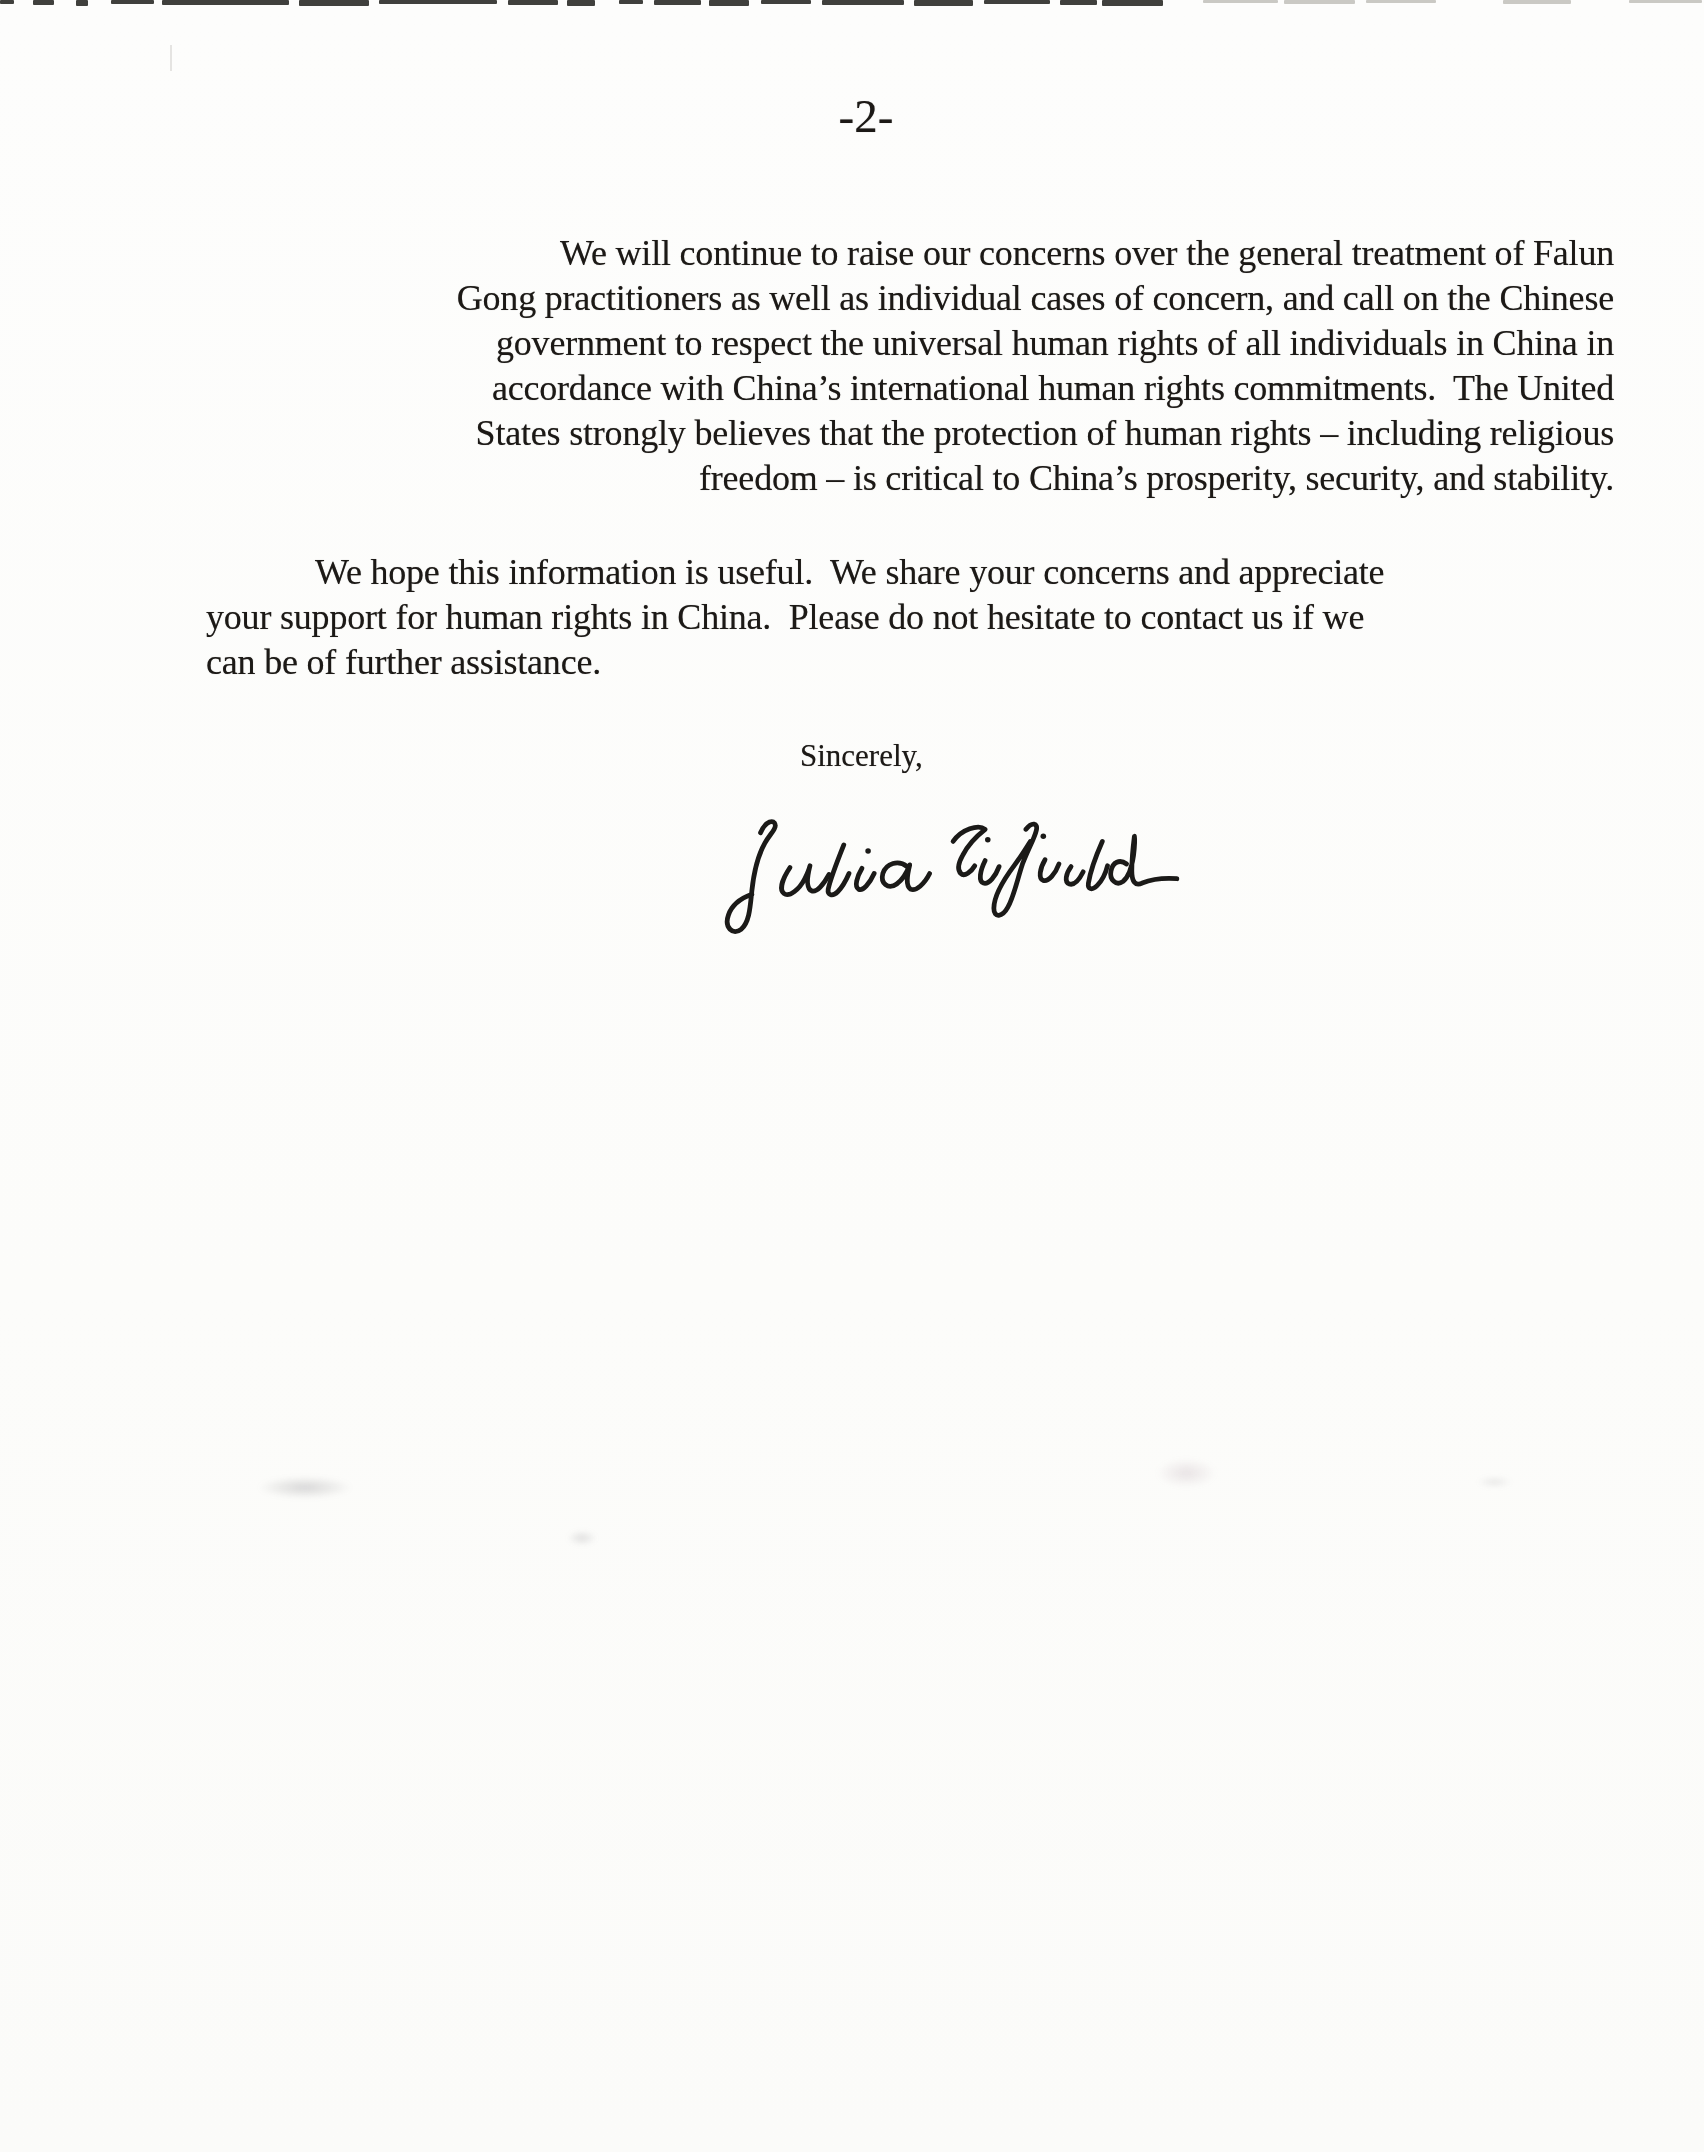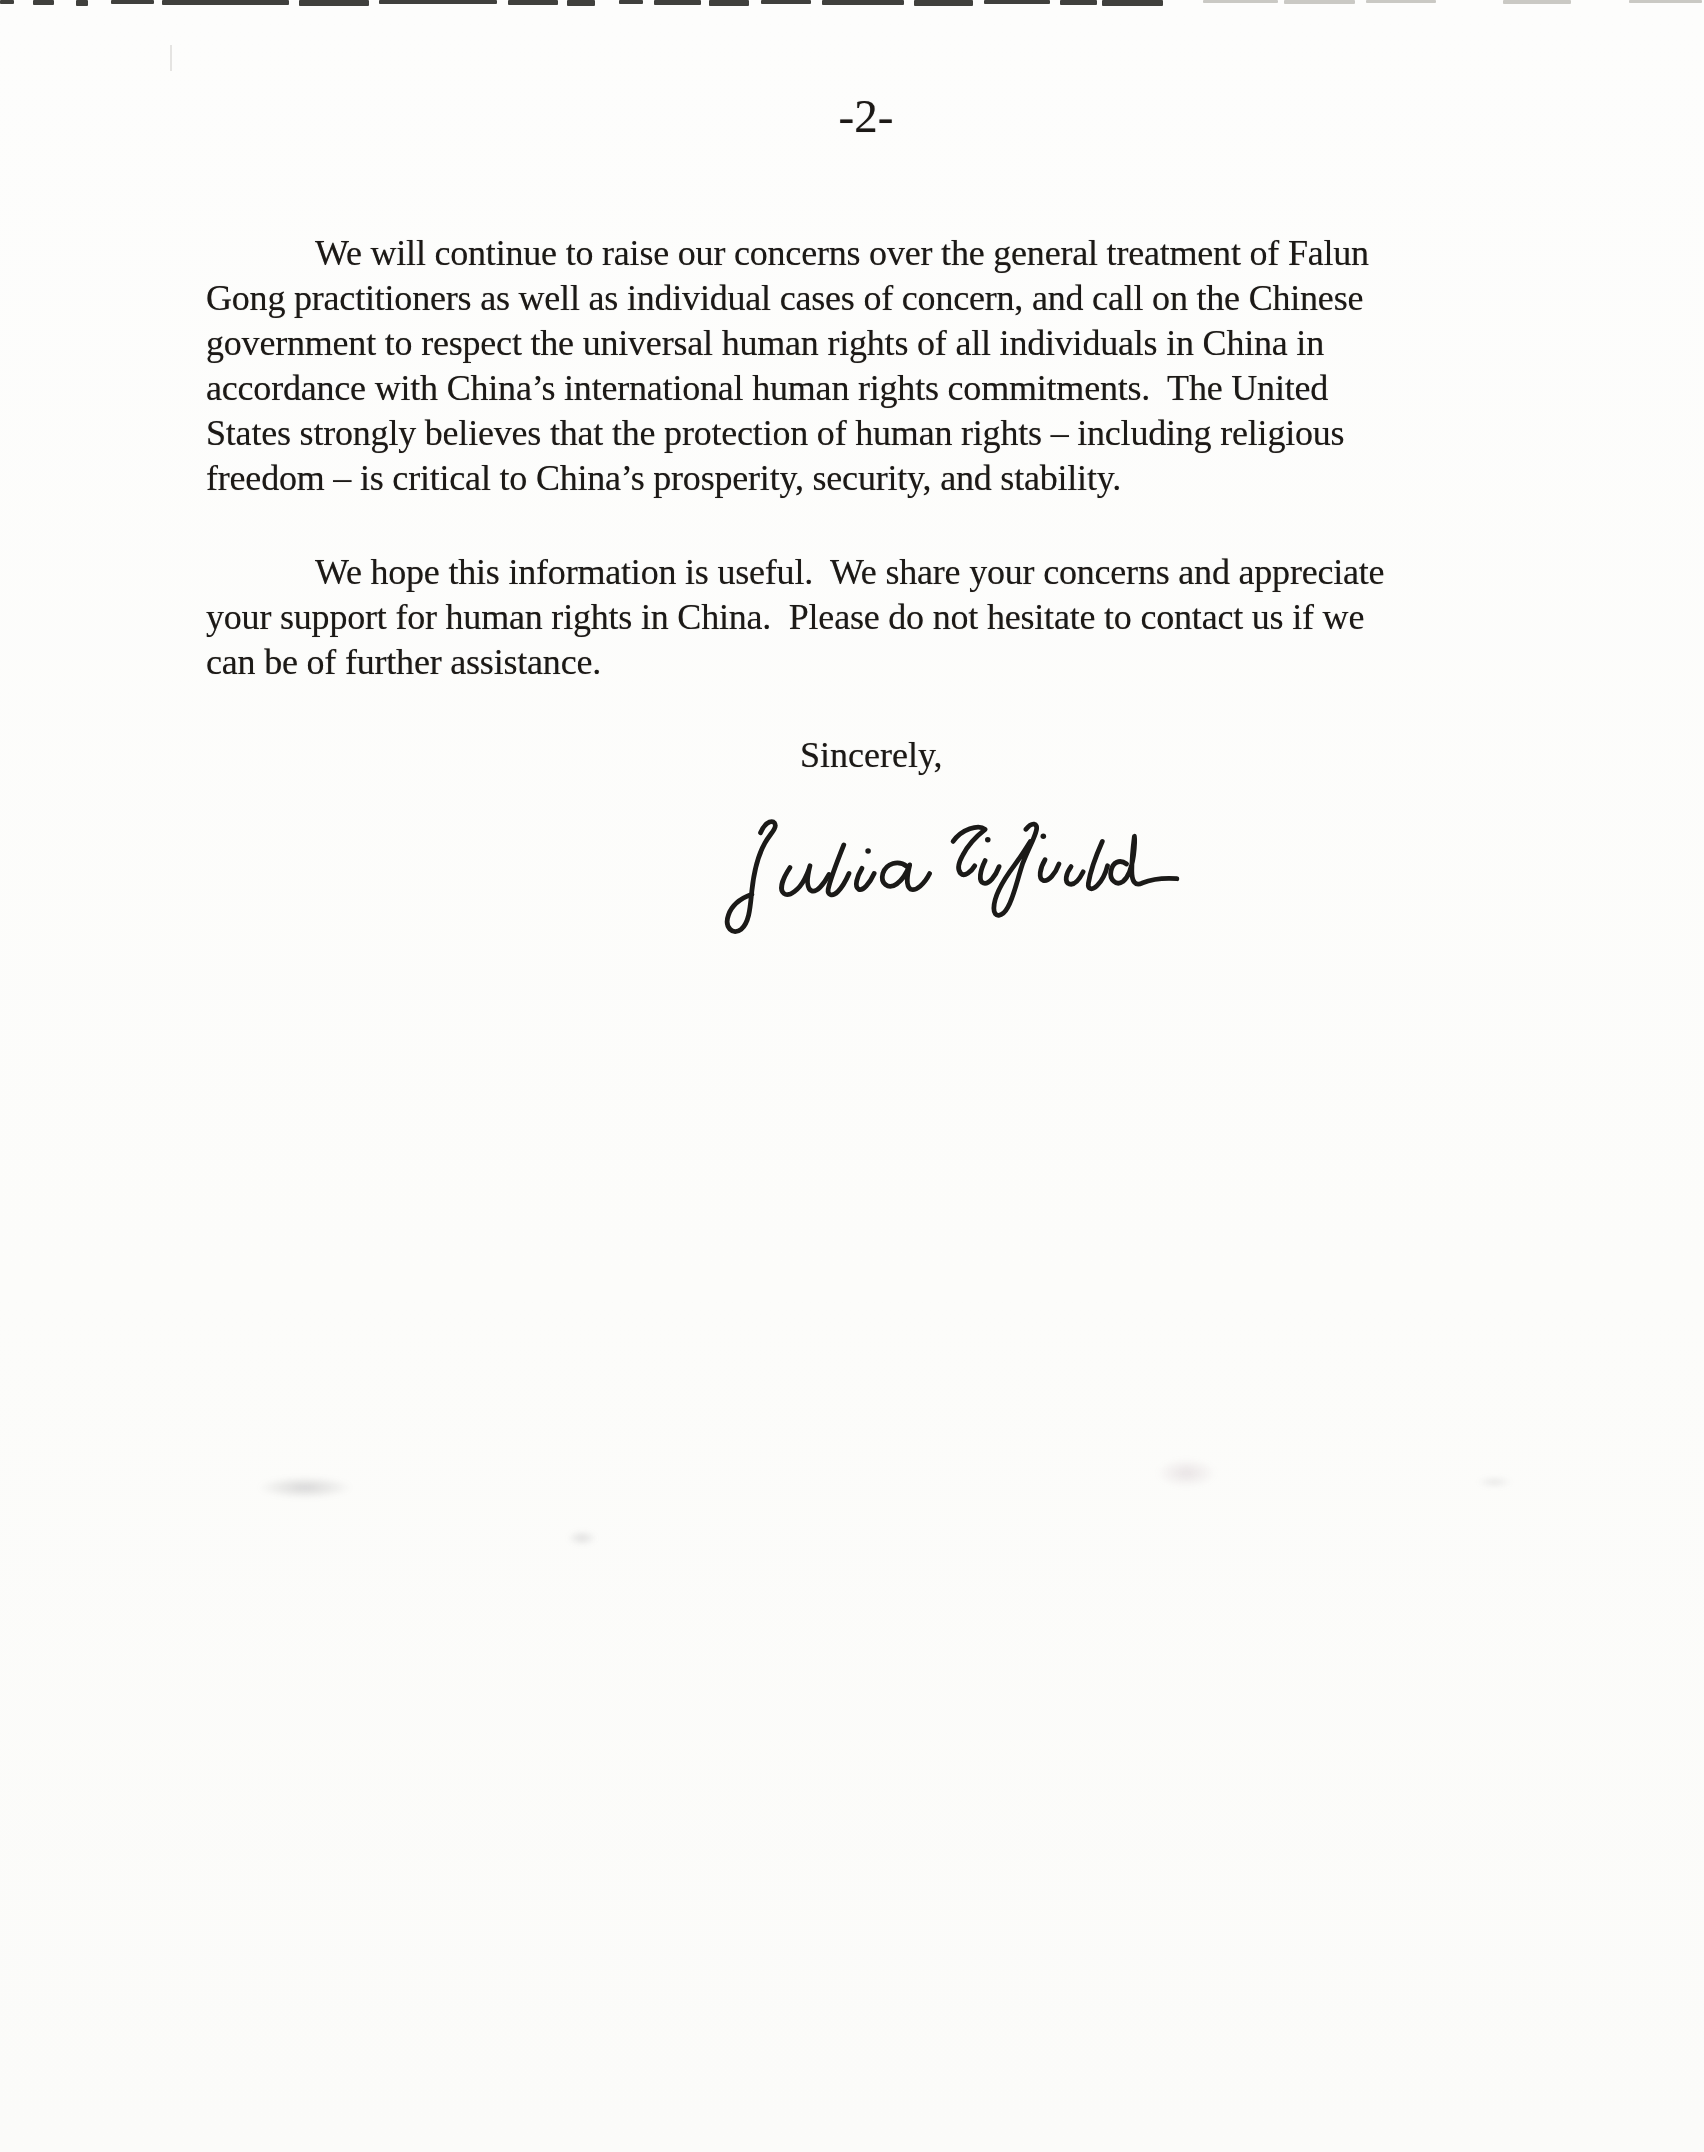--- a/index.html
+++ b/index.html
@@ -19,25 +19,25 @@
     transform:translateX(14px);
     text-shadow:0 0 0.7px rgba(28,25,22,.5);
   }
   .para{
     position:absolute;left:206px;width:1408px;margin:0;
     font-size:36px;line-height:45px;letter-spacing:-0.2px;
     white-space:pre-wrap;
     text-shadow:0 0 0.7px rgba(28,25,22,.55);
   }
   .para.indent{text-indent:109px;}
-  .para.p1{top:231px;}
+  .para.p1{top:231px;text-align:right;}
   .para.p2{top:550px;}
   .closing{
     position:absolute;left:800px;top:733px;
-    font-size:36px;line-height:45px;
+    font-size:31px;line-height:45px;
     text-shadow:0 0 0.7px rgba(28,25,22,.55);
   }
   .signature{position:absolute;left:720px;top:805px;width:487px;height:144px;}
   .signature path{fill:none;stroke:#1b1a18;stroke-width:5.5;stroke-linecap:round;stroke-linejoin:round;}
   .signature circle{fill:#1b1a18;stroke:none;}
   .signer-block{position:absolute;left:813px;top:954px;font-size:36px;line-height:46px;
     text-shadow:0 0 0.7px rgba(28,25,22,.55);}
   .smudge{position:absolute;border-radius:50%;filter:blur(2.6px);pointer-events:none;}
   .smudge.s1{left:257px;top:1476px;width:96px;height:22.6px;
     background:radial-gradient(ellipse,rgba(90,88,95,.22),rgba(90,88,95,0) 70%);}

